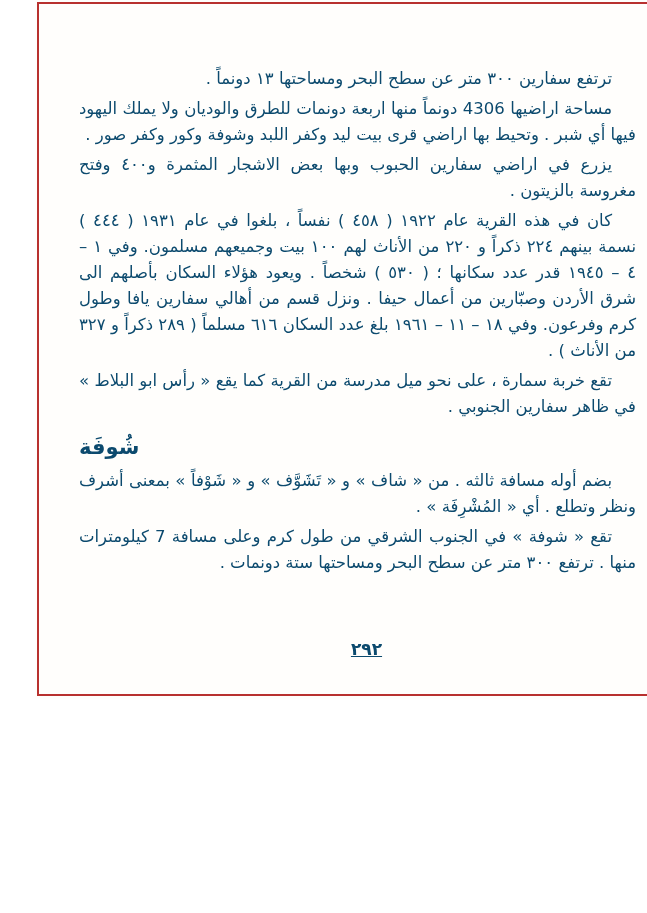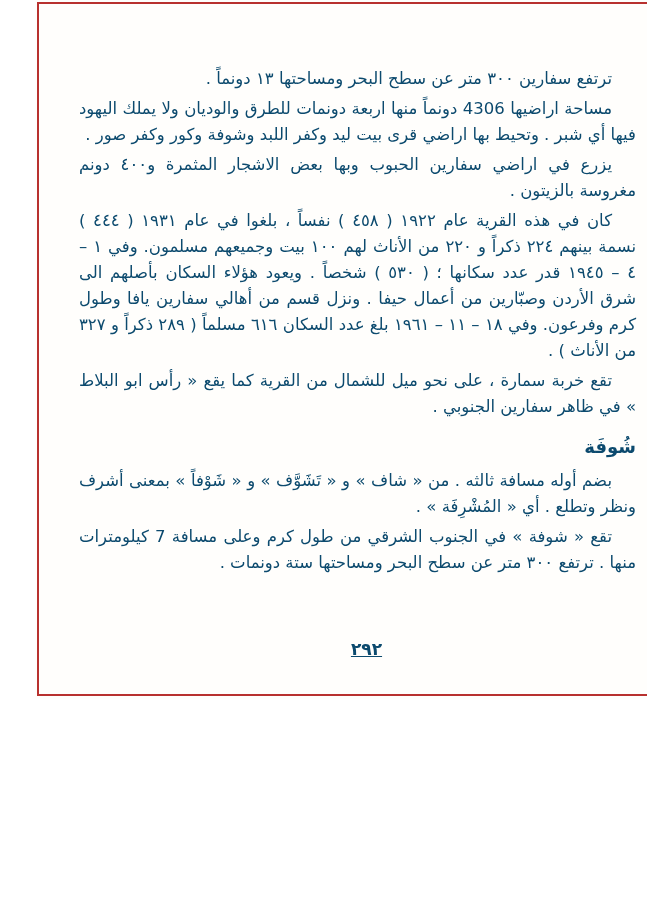--- a/index.html
+++ b/index.html
@@ -37,23 +37,23 @@
     font-size: 16.5px;
     line-height: 26px;
     letter-spacing: 0;
   }
   .para {
     margin: 0 0 4px 0;
     text-indent: 24px; 
   }
   .heading {
     margin: 14px 0 8px 0;
-    text-align: right;
+    text-align: left;
     text-indent: 0;
-    font-size: 18px;
+    font-size: 21px;
     font-weight: bold;
     line-height: 26px;
   }
   .page-number {
     position: absolute;
     bottom: 40px;
     left: 16px;
     right: 0;
     text-align: center;
     direction: rtl;
@@ -65,23 +65,23 @@
 </style>
 </head>
 <body>
 
 <div class="page">
   <div class="frame"></div>
 
   <div class="content" dir="rtl">
     <p class="para">ترتفع سفارين ٣٠٠ متر عن سطح البحر ومساحتها ١٣ دونماً .</p>
     <p class="para">مساحة اراضيها 4306 دونماً منها اربعة دونمات للطرق والوديان ولا يملك اليهود فيها أي شبر . وتحيط بها اراضي قرى بيت ليد وكفر اللبد وشوفة وكور وكفر صور .</p>
-    <p class="para">يزرع في اراضي سفارين الحبوب  وبها بعض الاشجار المثمرة و٤٠٠ دونم مغروسة بالزيتون .</p>
+    <p class="para">يزرع في اراضي سفارين الحبوب  وبها بعض الاشجار المثمرة و٤٠٠ وفتح مغروسة بالزيتون .</p>
     <p class="para">كان في هذه القرية عام ١٩٢٢ ( ٤٥٨ ) نفساً ، بلغوا في عام ١٩٣١ ( ٤٤٤ ) نسمة بينهم ٢٢٤ ذكراً و ٢٢٠ من الأناث لهم ١٠٠ بيت وجميعهم مسلمون. وفي ١ – ٤ – ١٩٤٥ قدر عدد سكانها ؛ ( ٥٣٠ ) شخصاً . ويعود هؤلاء السكان بأصلهم الى شرق الأردن وصبّارين من أعمال حيفا . ونزل قسم من أهالي سفارين يافا وطول كرم وفرعون. وفي ١٨ – ١١ – ١٩٦١ بلغ عدد السكان ٦١٦ مسلماً ( ٢٨٩ ذكراً و ٣٢٧ من الأناث ) .</p>
-    <p class="para">تقع خربة سمارة ، على نحو ميل للشمال من القرية كما يقع « رأس ابو البلاط » في ظاهر سفارين الجنوبي .</p>
+    <p class="para">تقع خربة سمارة ، على نحو ميل مدرسة من القرية كما يقع « رأس ابو البلاط » في ظاهر سفارين الجنوبي .</p>
 
     <h2 class="heading">شُوفَة</h2>
 
     <p class="para">بضم أوله مسافة ثالثه . من « شاف » و « تَشَوَّف » و « شَوْفاً » بمعنى أشرف ونظر وتطلع . أي « المُشْرِفَة » .</p>
     <p class="para">تقع « شوفة » في الجنوب الشرقي من طول كرم وعلى مسافة 7 كيلومترات منها . ترتفع ٣٠٠ متر عن سطح البحر ومساحتها ستة دونمات .</p>
   </div>
 
   <div class="page-number">٢٩٢</div>
 </div>
 

